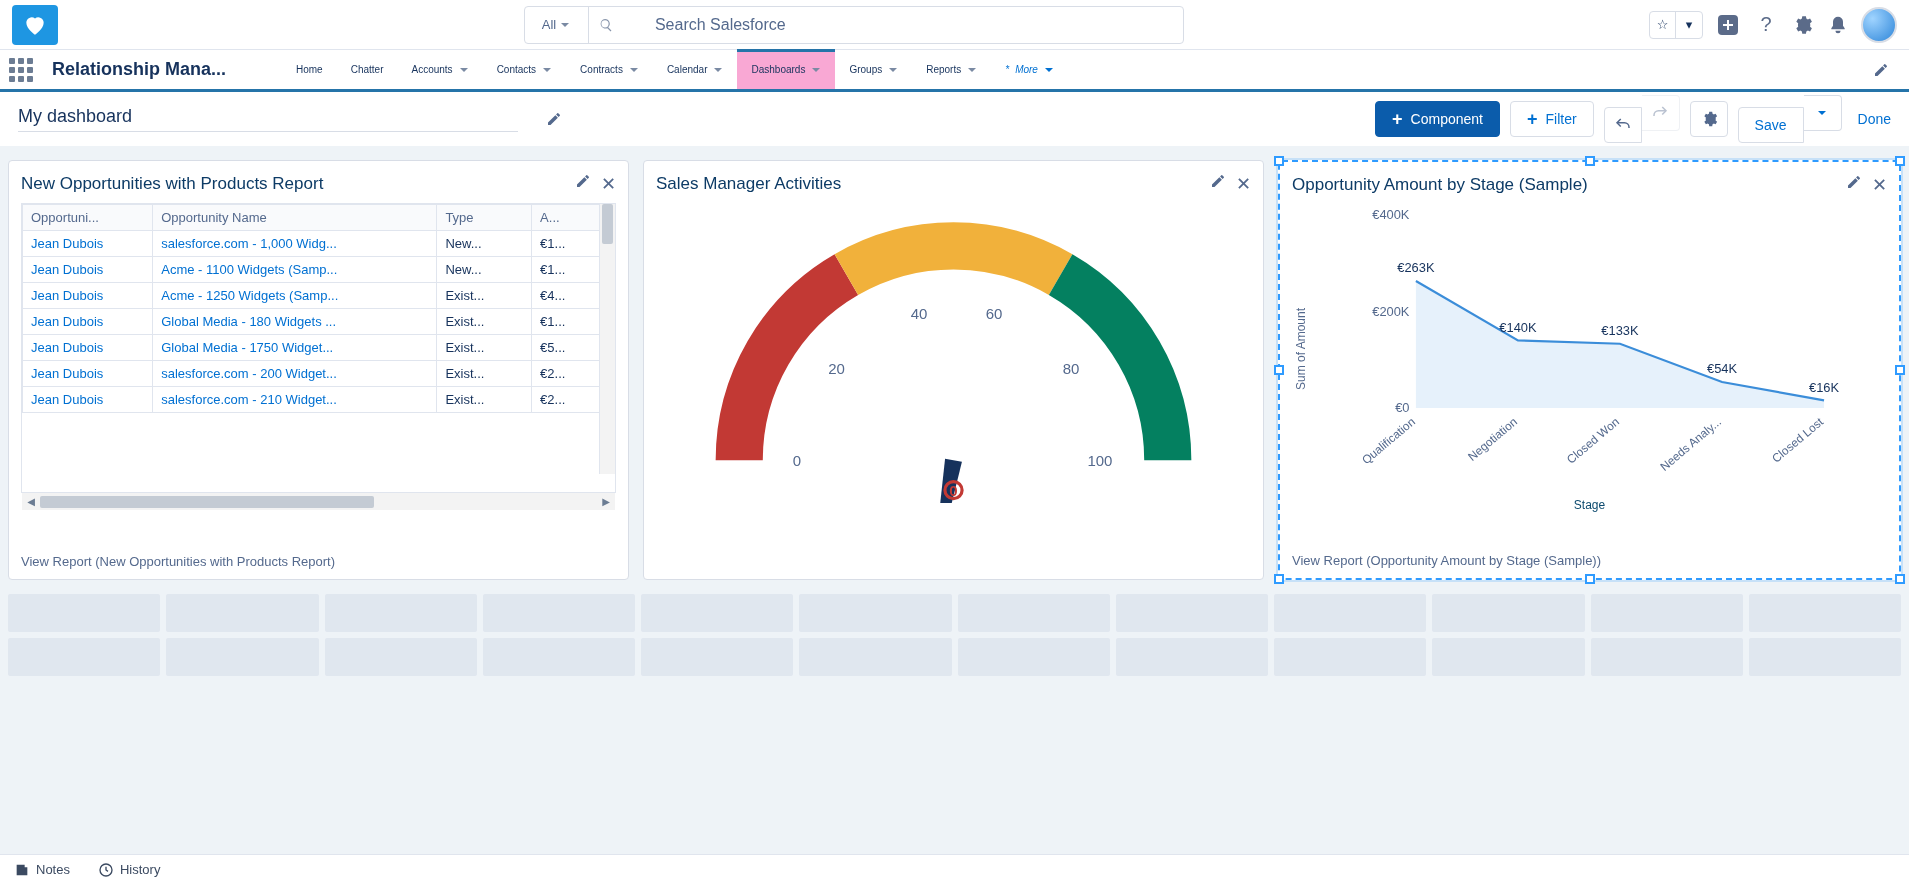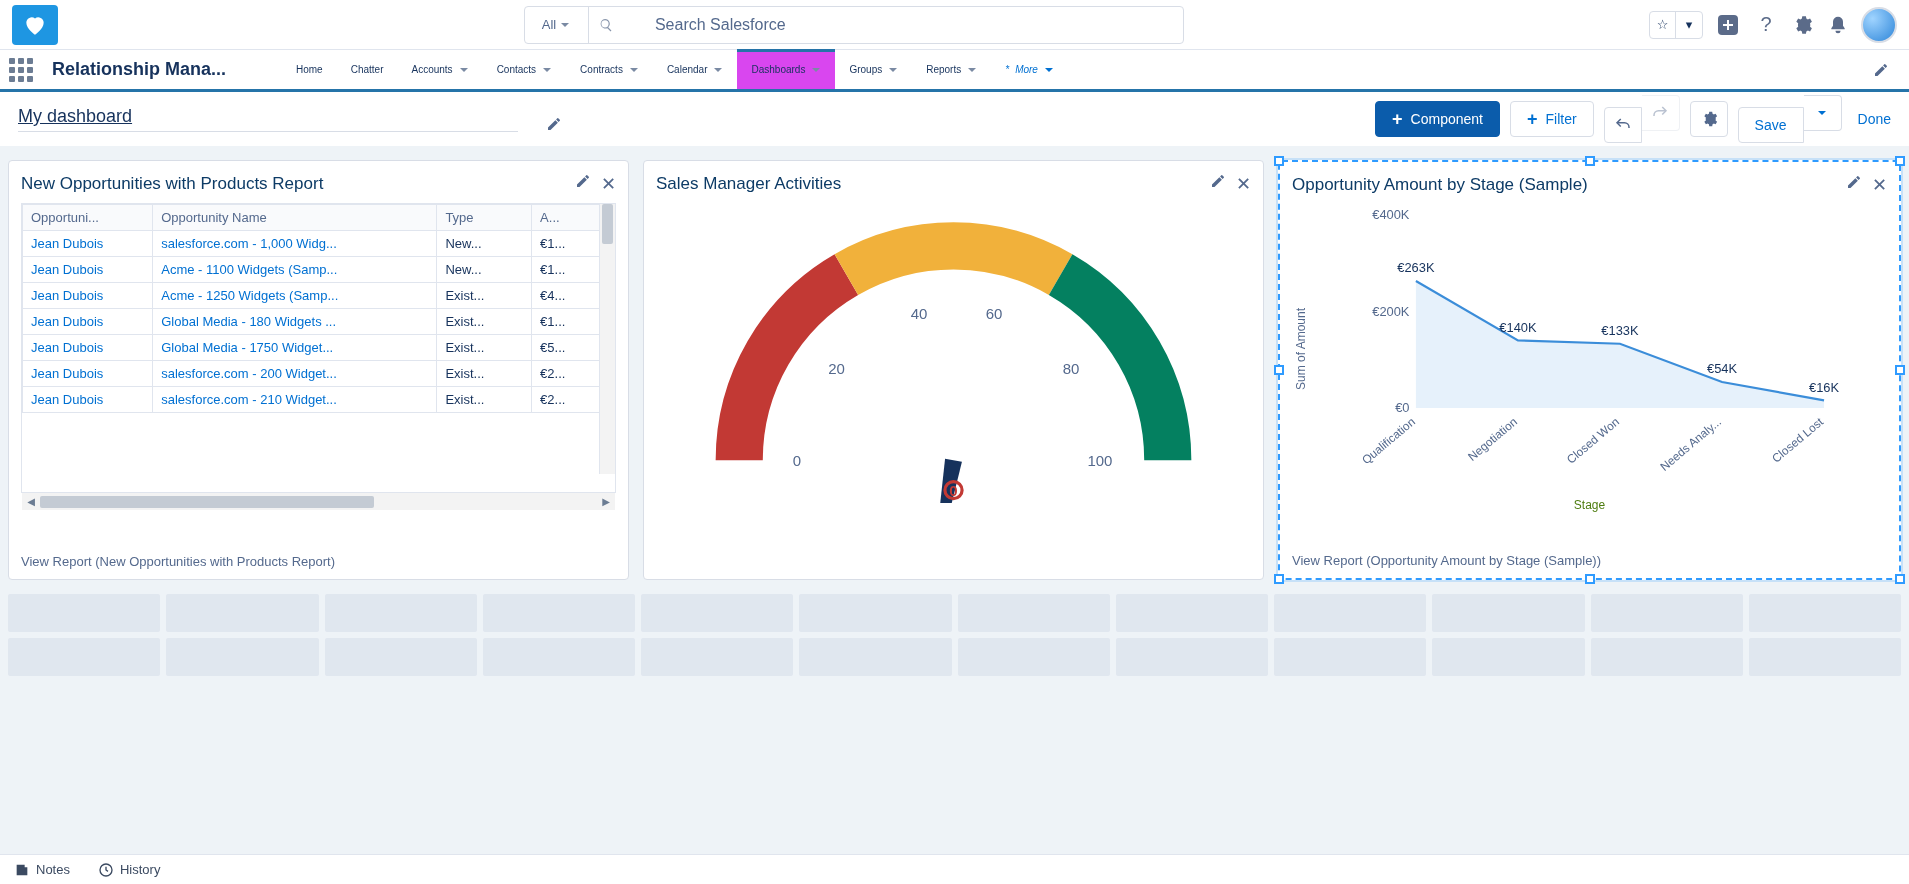--- a/index.html
+++ b/index.html
@@ -26,28 +26,28 @@
 .avatar { width:36px; height:36px; border-radius:50%; background: radial-gradient(circle at 30% 30%, #a0d4ff, #2e86d9); border: 2px solid #d8dde6; }
 
 
 .app-nav { height: 42px; display:flex; align-items:stretch; border-bottom: 3px solid #2574a9; padding: 0 6px 0 0; }
 .app-launcher { width: 42px; display:flex; align-items:center; justify-content:center; cursor:pointer; }
 .dots { display:grid; grid-template-columns: repeat(3, 6px); grid-gap: 3px; }
 .dots span { width:6px; height:6px; background:#6b7c93; border-radius:1px; }
 .app-name { font-size: 18px; font-weight: 700; color:#16325c; display:flex; align-items:center; padding: 0 24px 0 10px; min-width: 240px; }
 .nav-items { display:flex; align-items:stretch; }
 .nav-item { display:flex; align-items:center; padding: 0 14px; gap: 6px; font-size: 10px; color:#16325c; cursor:pointer; position:relative; }
-.nav-item.active { background:#d946ef; }
+.nav-item.active { background:#f9a8d4; }
 .nav-item.active::before { content:''; position:absolute; top:-1px; left:0; right:0; height:3px; background:#2574a9; }
 .more-item { font-style: italic; color:#0070d2; }
 .nav-pencil { margin-left:auto; display:flex; align-items:center; padding:0 14px; color:#54698d; cursor:pointer; }
 
 
 .builder-bar { height: 54px; display:flex; align-items:center; padding: 0 18px; gap: 10px; background:#fff; }
-.dash-title-wrap { display:flex; align-items:flex-end; gap: 28px; flex:1;text-decoration:underline; }
+.dash-title-wrap { display:flex; align-items:center; gap: 28px; flex:1; }
 .dash-title { font-size: 18px; color:#16325c; border-bottom: 1px solid #d8dde6; padding-bottom: 4px; width: 500px; }
 .btn { height: 36px; padding: 0 16px; border-radius: 4px; border:1px solid #d8dde6; background:#fff; display:flex; align-items:center; gap: 8px; font-size:14px; color:#0070d2; cursor:pointer; }
 .btn.primary { background:#0b5cab; border-color:#0b5cab; color:#fff; }
 .btn.icon-only { padding: 0; width: 38px; justify-content:center; color:#54698d; }
 .btn-group { display:flex; }
 .btn-group .btn { border-radius:0; }
 .btn-group .btn:first-child { border-radius:4px 0 0 4px;margin-top:12px; }
 .btn-group .btn:last-child { border-radius:0 4px 4px 0; border-left:none; }
 .done-link { color:#0070d2; font-size:14px; margin-left: 6px; cursor:pointer; }
 
@@ -81,21 +81,21 @@
 .htrack { flex:1; position:relative; height:12px; }
 .hthumb { position:absolute; left:0; width:60%; height:12px; background:#c4cbd4; border-radius:2px; }
 
 
 .gauge-svg { width:100%; height: 300px; }
 
 
 .linechart { display:flex; height: 290px; }
 .y-axis-label { writing-mode: vertical-rl; transform: rotate(180deg); font-size:12px; color:#54698d; text-align:center; padding: 0 2px; }
 .chart-inner { flex:1; position:relative; }
-.x-axis-label { text-align:center; font-size:12px; color:#4d7c0f; margin-top: 4px; }
+.x-axis-label { text-align:center; font-size:12px; color:#0c4a6e; margin-top: 4px; }
 
 
 .placeholder-rows { margin-top: 14px; }
 .ph-row { display:flex; gap:6px; margin-bottom:6px; }
 .ph-cell { flex:1; height: 38px; background:#e0e7ef; border-radius:2px; }
 
 
 .bottom-bar { position:fixed; bottom:0; left:0; right:0; height:30px; background:#fff; border-top:1px solid #e0e5ee; display:flex; align-items:center; gap: 28px; padding: 0 14px; font-size:13px; color:#3b4a61; }
 .bb-item { display:flex; align-items:center; gap:6px; cursor:pointer; }
 

